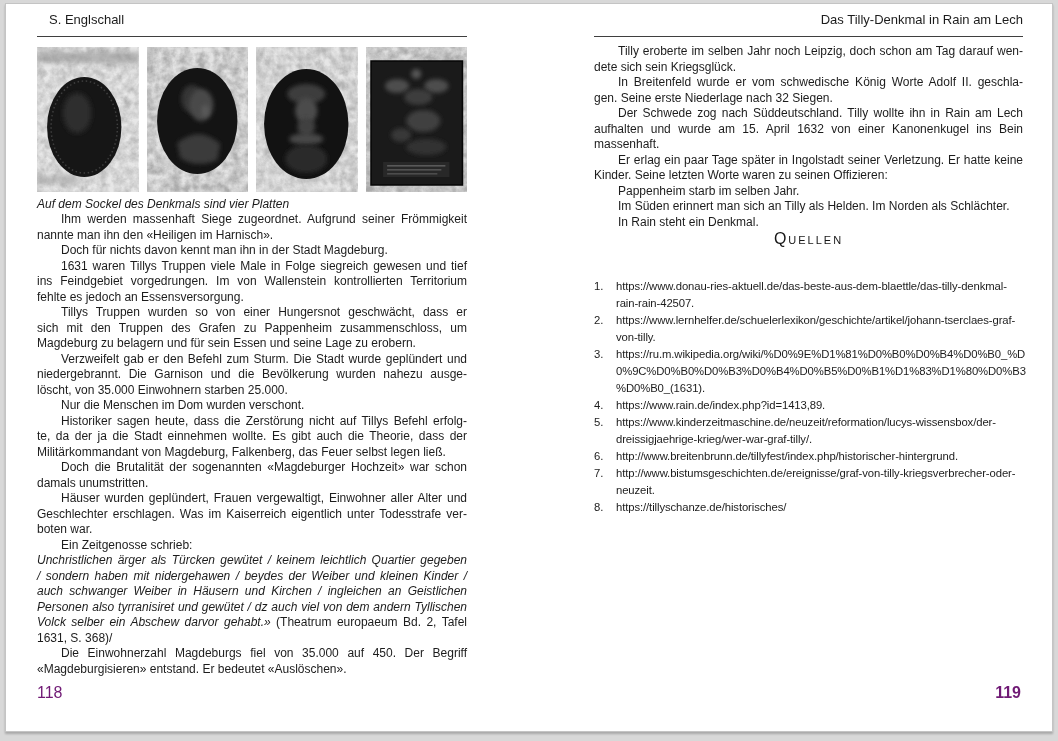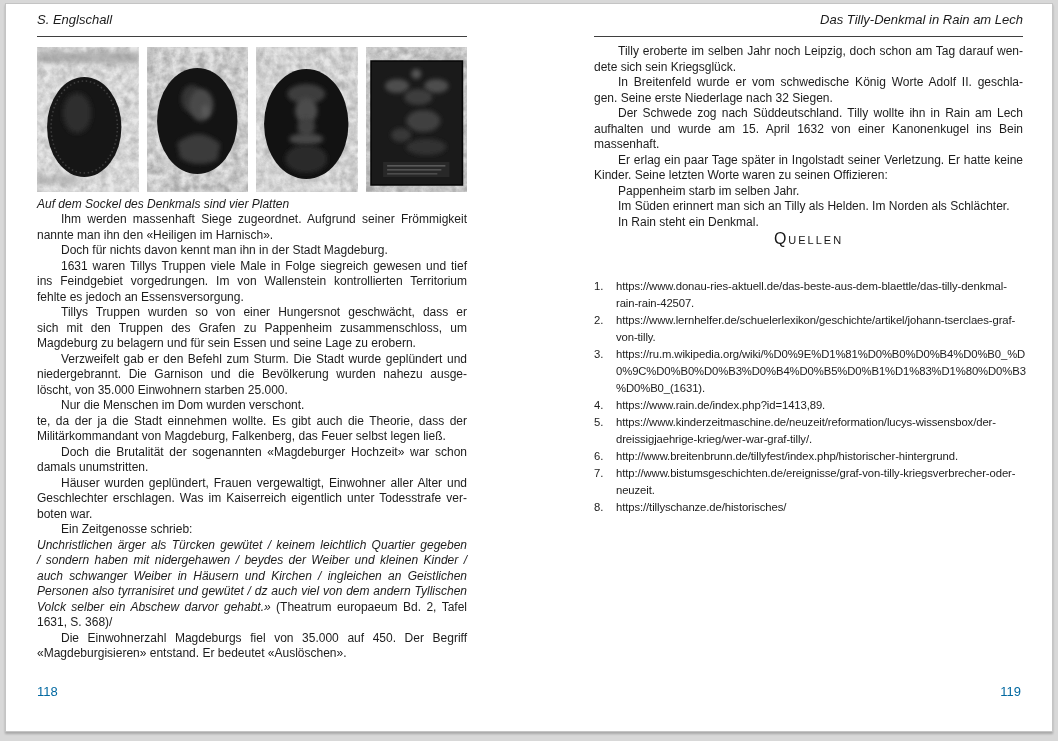--- a/index.html
+++ b/index.html
@@ -2,21 +2,21 @@
 <html><head>
 <meta charset="utf-8">
 <style>
   html,body{margin:0;padding:0;width:1058px;height:741px;overflow:hidden;
     background:#d8d8d8;font-family:"Liberation Sans",sans-serif;}
   .page{position:absolute;left:5px;top:3px;right:5px;bottom:9px;background:#ffffff;
     border:1px solid #c4c4c4;box-shadow:0 2px 2px rgba(0,0,0,.22);}
   .col{position:absolute;top:8px;width:430px;color:#1c1c1c;}
   .col-left{left:31px;}
   .col-right{left:588px;width:429px;}
-  .running-header{font-size:13px;font-style:italic;height:16px;}
+  .running-header{font-size:13px;height:16px;margin-left:12px;}
   .running-header.right{text-align:right;}
   .header-rule{border:none;border-top:1.5px solid #3f3f3f;margin:8px 0 0 0;}
   
   .figure{margin-top:10px;display:flex;gap:8px;}
   .photo{flex:1;height:145px;overflow:hidden;}
   .photo svg{display:block;width:100%;height:100%;}
   .figure-caption{margin-top:5px;font-size:12px;font-style:italic;height:15px;}
   
   .bodytext{font-size:12px;line-height:15.5px;}
   .col-right .bodytext{margin-top:7px;}
@@ -27,23 +27,23 @@
   .it{font-style:italic;}
   
   .sources-heading{text-align:center;font-variant:small-caps;
     font-size:16px;letter-spacing:2px;color:#161616;}
   .sources{margin-top:30px;font-size:11.3px;line-height:17px;}
   .src-row{display:flex;}
   .src-num{width:22px;flex:none;}
   .src-text{flex:1;min-width:0;}
   .src-line{white-space:nowrap;letter-spacing:-0.1px;}
   
-  .pgnum{position:absolute;top:680px;font-size:13px;color:#0369a1;}
+  .pgnum{position:absolute;top:680px;font-size:16px;color:#701a75;}
   .pgnum.left{left:31px;}
-  .pgnum.right{right:31px;}
+  .pgnum.right{right:31px;font-weight:bold;}
 </style>
 </head>
 <body>
 
 <div class="page">
 
   <div class="col col-left">
     <div class="running-header">S. Englschall</div>
     <hr class="header-rule">
 
@@ -163,20 +163,21 @@
         </div>
         <div class="para">
           <div class="tline ind just"><span>Verzweifelt gab er den Befehl zum Sturm. Die Stadt wurde geplündert und</span></div>
           <div class="tline just"><span>niedergebrannt. Die Garnison und die Bevölkerung wurden nahezu ausge-</span></div>
           <div class="tline"><span>löscht, von 35.000 Einwohnern starben 25.000.</span></div>
         </div>
         <div class="para">
           <div class="tline ind"><span>Nur die Menschen im Dom wurden verschont.</span></div>
         </div>
         <div class="para">
+          <div class="tline ind just"><span>Historiker sagen heute, dass die Zerstörung nicht auf Tillys Befehl erfolg-</span></div>
           <div class="tline just"><span>te, da der ja die Stadt einnehmen wollte. Es gibt auch die Theorie, dass der</span></div>
           <div class="tline"><span>Militärkommandant von Magdeburg, Falkenberg, das Feuer selbst legen ließ.</span></div>
         </div>
         <div class="para">
           <div class="tline ind just"><span>Doch die Brutalität der sogenannten «Magdeburger Hochzeit» war schon</span></div>
           <div class="tline"><span>damals unumstritten.</span></div>
         </div>
         <div class="para">
           <div class="tline ind just"><span>Häuser wurden geplündert, Frauen vergewaltigt, Einwohner aller Alter und</span></div>
           <div class="tline just"><span>Geschlechter erschlagen. Was im Kaiserreich eigentlich unter Todesstrafe ver-</span></div>

